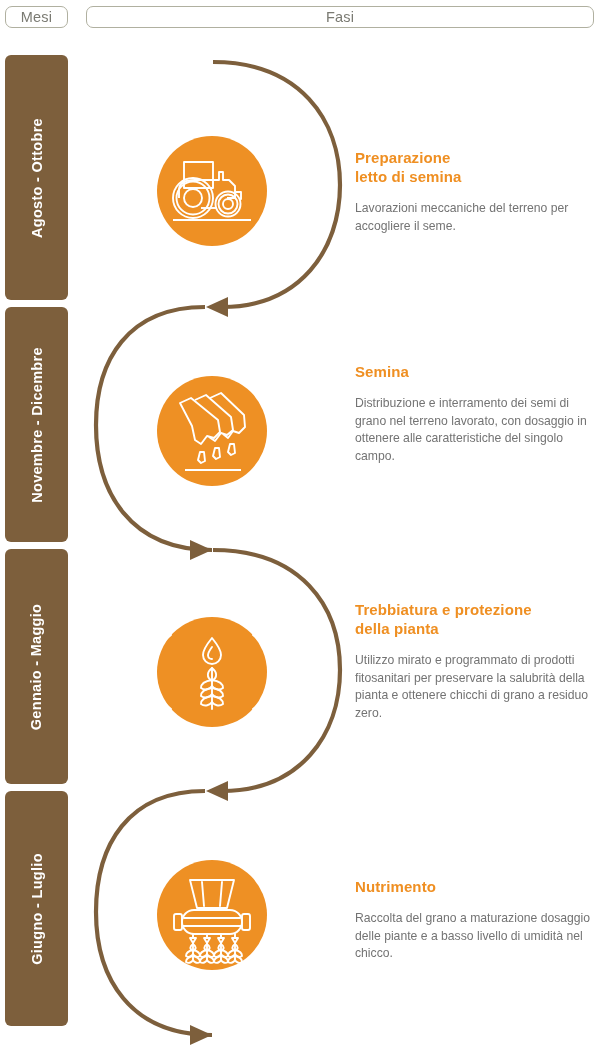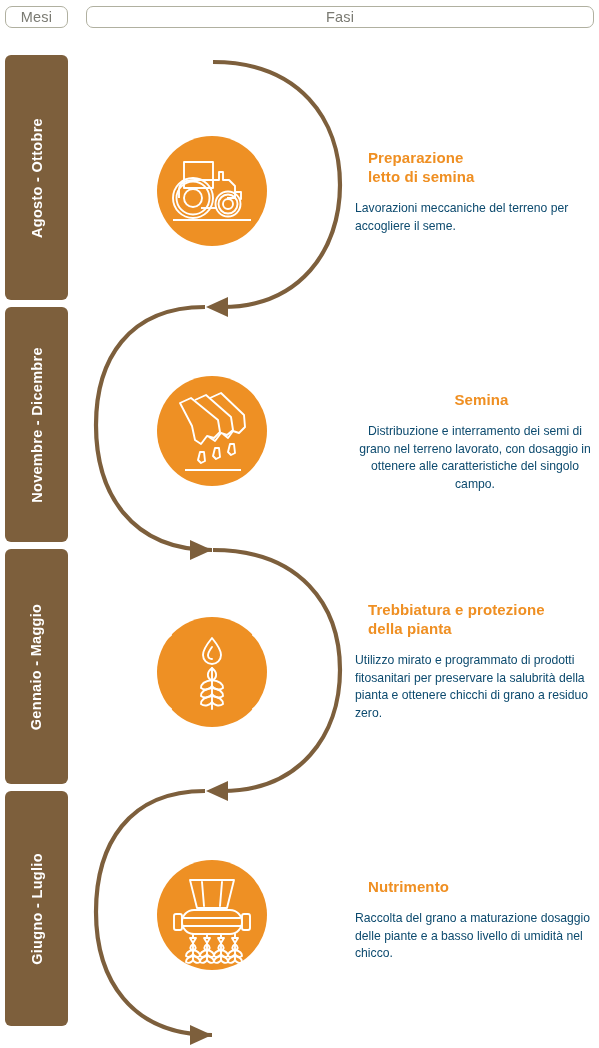--- a/index.html
+++ b/index.html
@@ -23,23 +23,23 @@
   .month-label{
        transform:rotate(-90deg);white-space:nowrap;
        color:#ffffff;font-size:14.5px;font-weight:bold;letter-spacing:.3px;}
 
   
   #flow{position:absolute;left:0;top:0;width:599px;height:1048px;}
   .icon-circle{position:absolute;width:110px;height:110px;border-radius:50%;
        background:#ee9024;}
   .icon-circle svg{position:absolute;left:0;top:0;}
   .txt{position:absolute;left:355px;width:240px;}
-  .txt h3{margin:0 0 14px 13px;color:#ef8f22;font-size:15px;font-weight:bold;
+  .txt h3{margin:0 0 14px 0;color:#ef8f22;font-size:15px;font-weight:bold;
        line-height:1.28;letter-spacing:.1px;}
-  .txt p{margin:0 0 13px 0;color:#0c4a6e;font-size:12.2px;line-height:1.43;}
+  .txt p{margin:0 0 13px 0;color:#737373;font-size:12.2px;line-height:1.43;}
   .txt p:last-child{margin-bottom:0;}
 </style>
 </head>
 <body>
 
 <div class="hdr" id="hdr-mesi">
   <span>Mesi</span>
 </div>
 <div class="hdr" id="hdr-fasi">
   <span>Fasi</span>
@@ -101,21 +101,21 @@
       <path d="M23,27 L34,22 L61,44 L63,56 L57,62 L50,60 L44,68 L38,64 L35,50 Z"></path>
       <path d="M38,24 L49,19 L74,41 L76,54 L70,59 L64,57 L58,65 L52,61"></path>
       <path d="M53,22 L64,17 L87,39 L88,51 L82,57 L76,55 L71,62 L66,58"></path>
       <path d="M43,76 L47,76 L48,85 L44,87 L41,84 Z"></path>
       <path d="M58,72 L62,72 L63,81 L59,83 L56,80 Z"></path>
       <path d="M73,68 L77,68 L78,77 L74,79 L71,76 Z"></path>
       <line x1="28" y1="94" x2="84" y2="94"></line>
     </g>
   </svg>
 </div>
-<div class="txt" style="top:390px;text-align:center;">
+<div class="txt" style="top:362px;">
   <h3>Semina</h3>
   <p>Distribuzione e interramento dei semi di grano nel terreno lavorato, con dosaggio in ottenere alle caratteristiche del singolo campo.</p>
 </div>
 
 <div class="icon-circle" style="left:157px;top:617px;">
   <svg width="110" height="110" viewBox="0 0 110 110">
     <g fill="none" stroke="#ffffff" stroke-width="1.9" stroke-linejoin="round" stroke-linecap="round">
       <path d="M14,18 A46,46 0 0 0 14,92"></path>
       <path d="M96,18 A46,46 0 0 1 96,92"></path>
       <path d="M55,21 C55,21 46,32 46,38 A9,9 0 0 0 64,38 C64,32 55,21 55,21 Z"></path>

